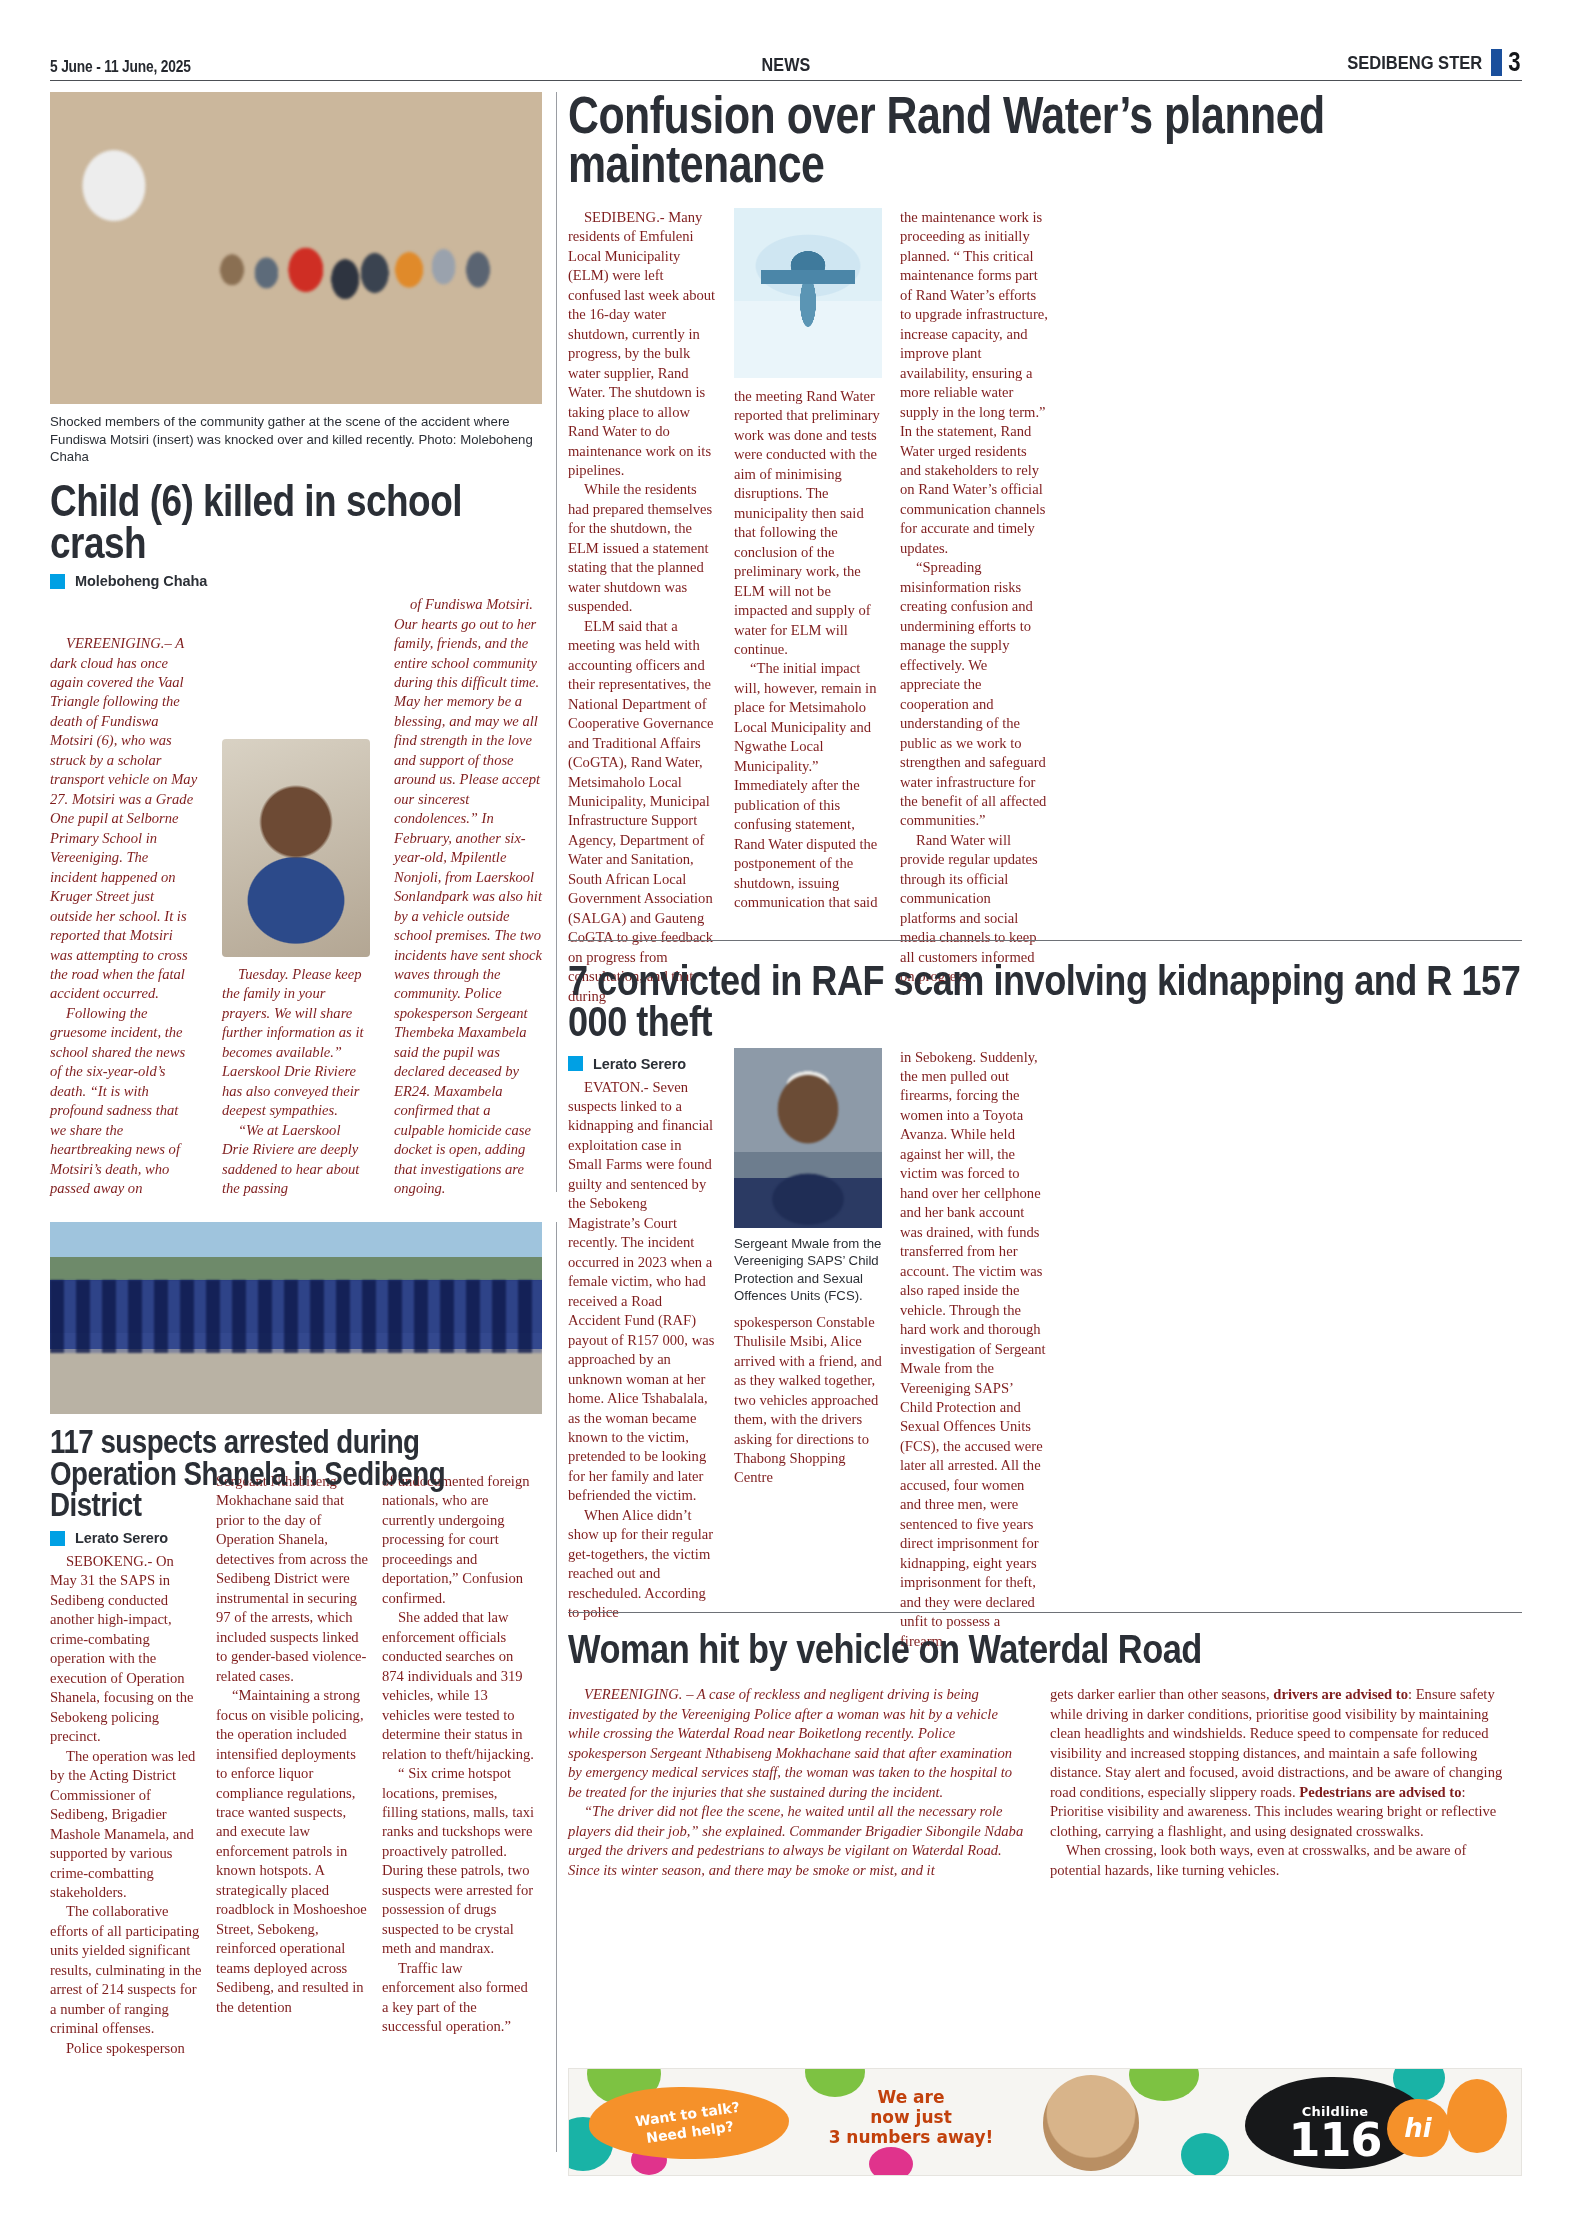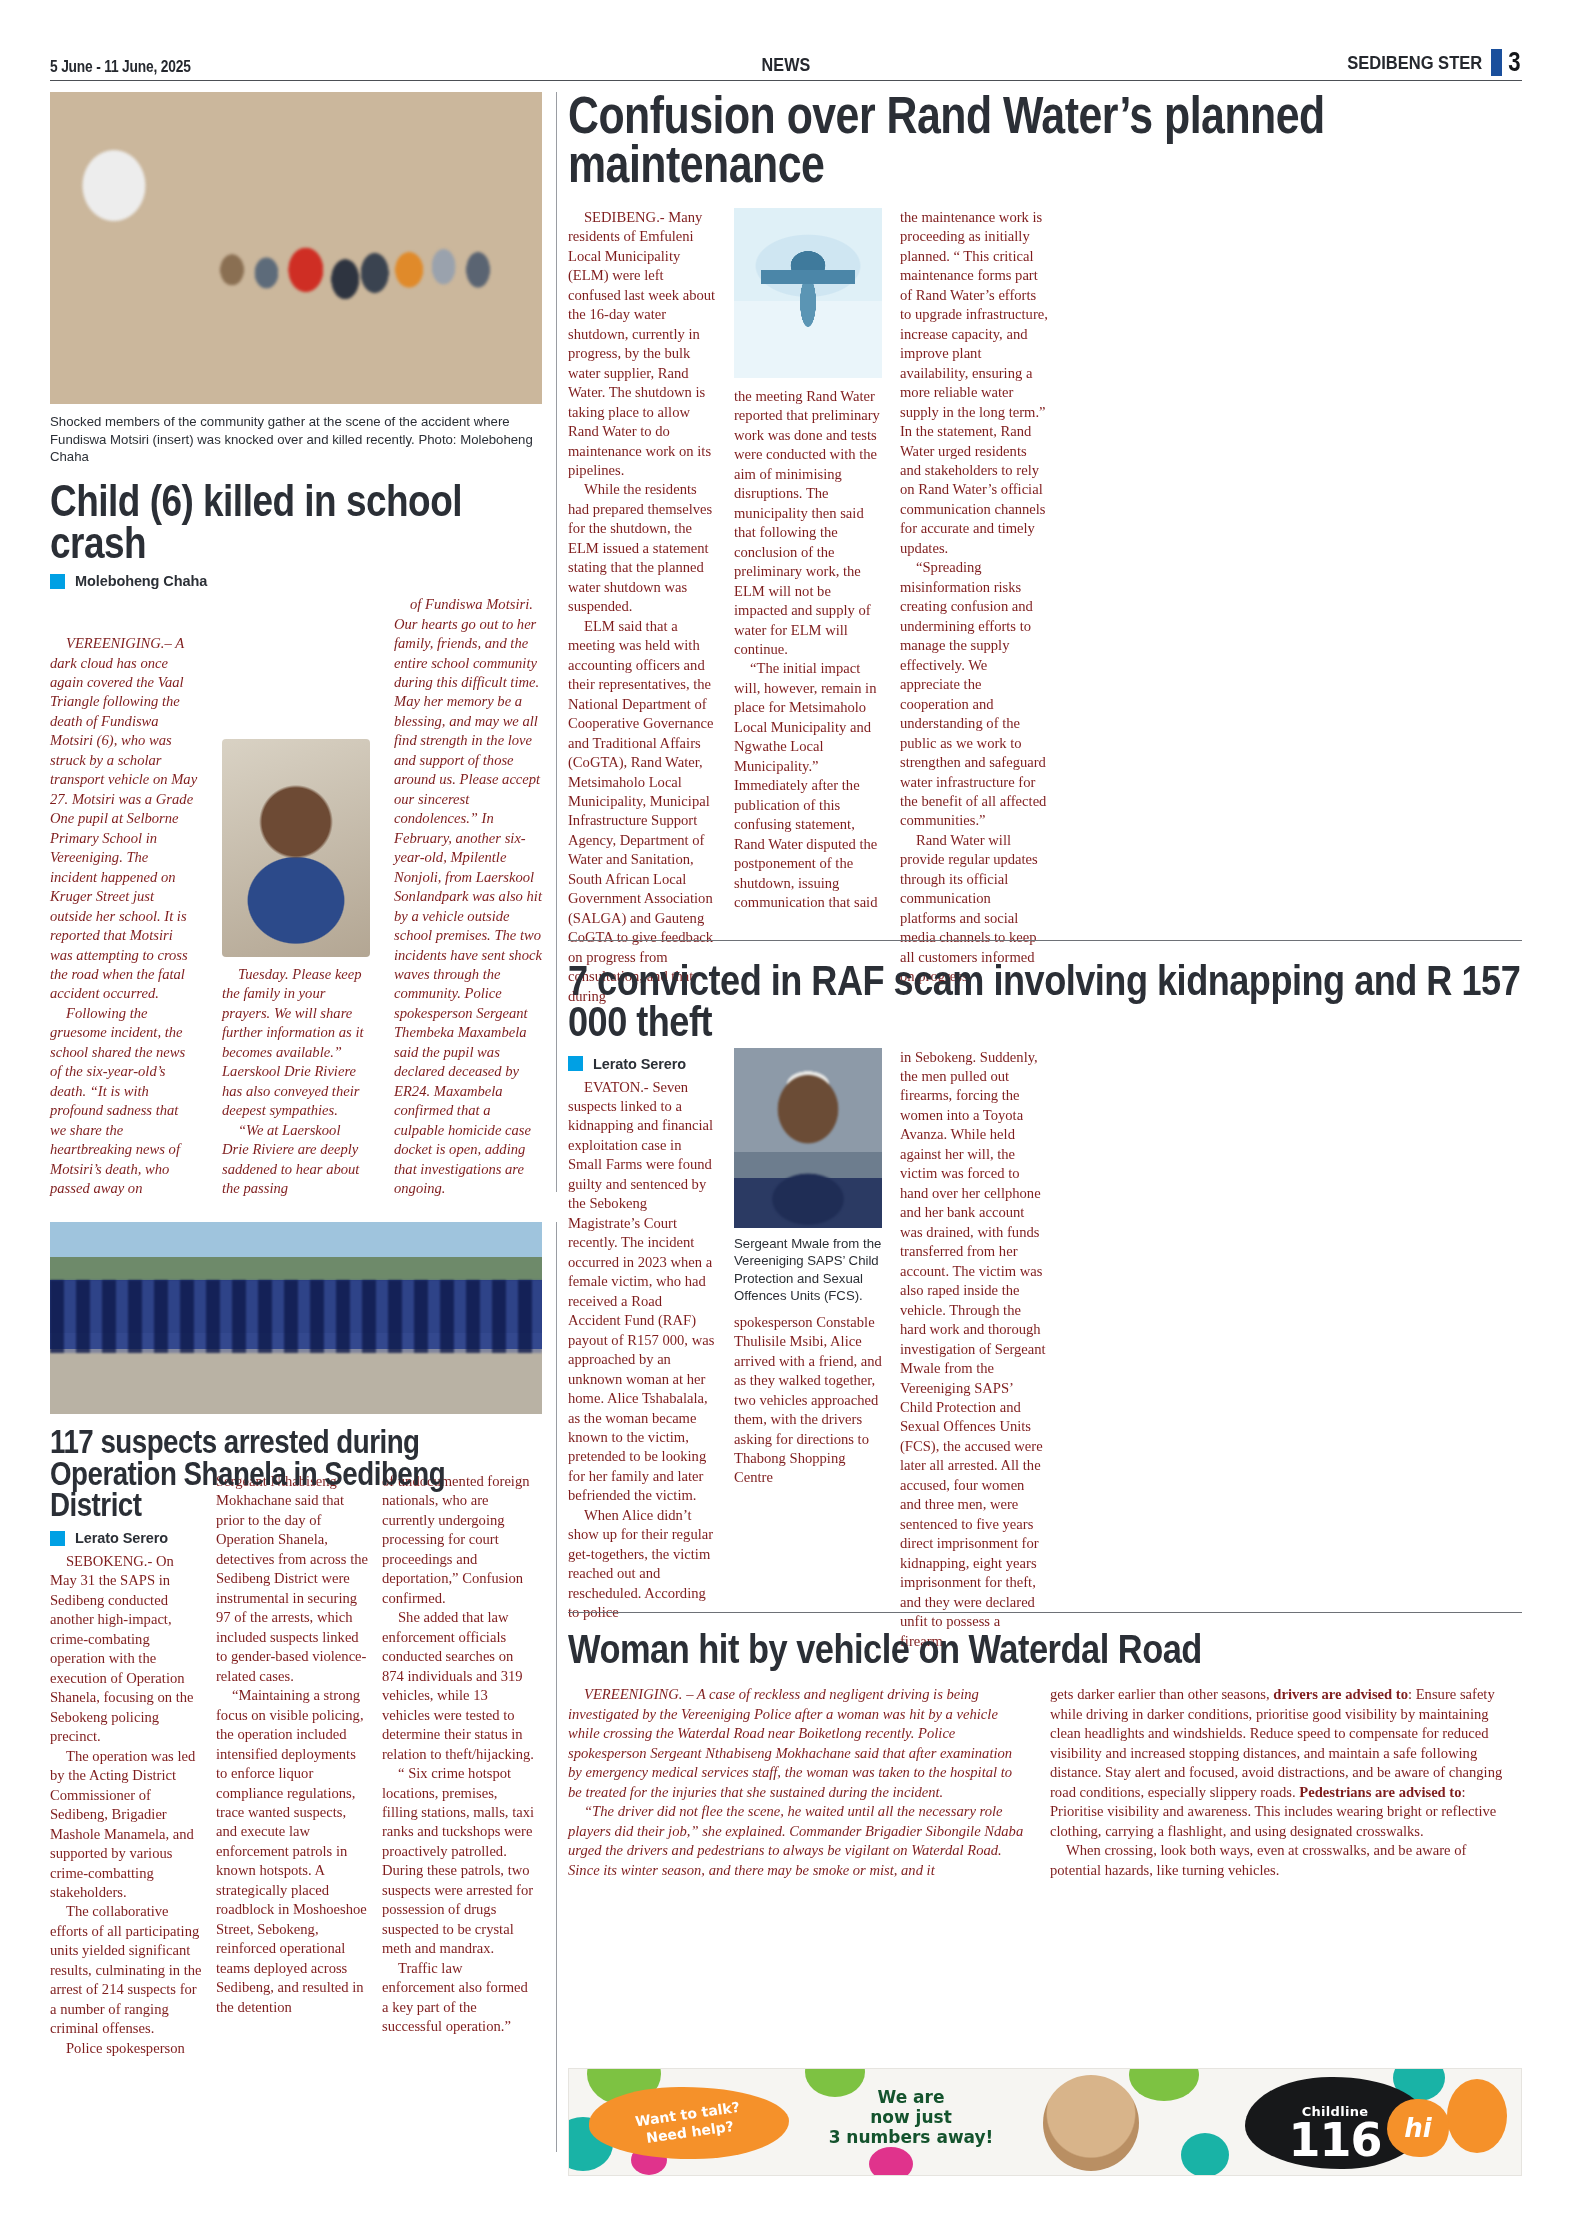--- a/index.html
+++ b/index.html
@@ -159,21 +159,21 @@
   .bubble-orange {
     position: absolute; background: #f5912a; border-radius: 46% 54% 48% 52%/52% 48% 54% 46%;
     display: flex; align-items: center; justify-content: center;
   }
   .bubble-orange .txt {
     font-family: "DejaVu Sans", sans-serif; color: #fff; font-weight: 700;
     font-size: 14px; line-height: 1.25; transform: rotate(-8deg); text-align: center;
   }
   .ad-we {
     font-family: "DejaVu Sans", sans-serif; font-weight: 700;
-    color: #14532d; text-align: center; line-height: 1.18;
+    color: #c2410c; text-align: center; line-height: 1.18;
   }
   .childline {
     position: absolute; background: #17181a;
     border-radius: 48% 52% 46% 54%/54% 46% 52% 48%;
     display: flex; flex-direction: column; align-items: center; justify-content: center;
   }
   .childline .cl-word {
     font-family: "DejaVu Sans", sans-serif; color:#fff; font-weight:700;
     font-size: 13px; letter-spacing: .3px; margin-top: 19px;
   }

